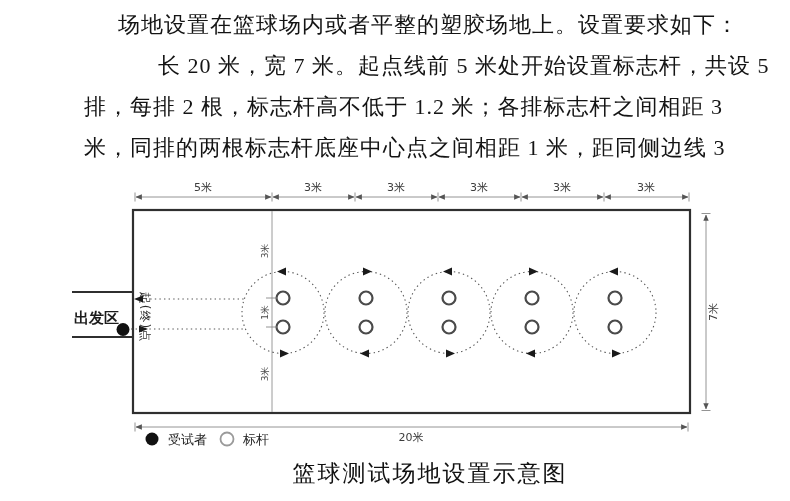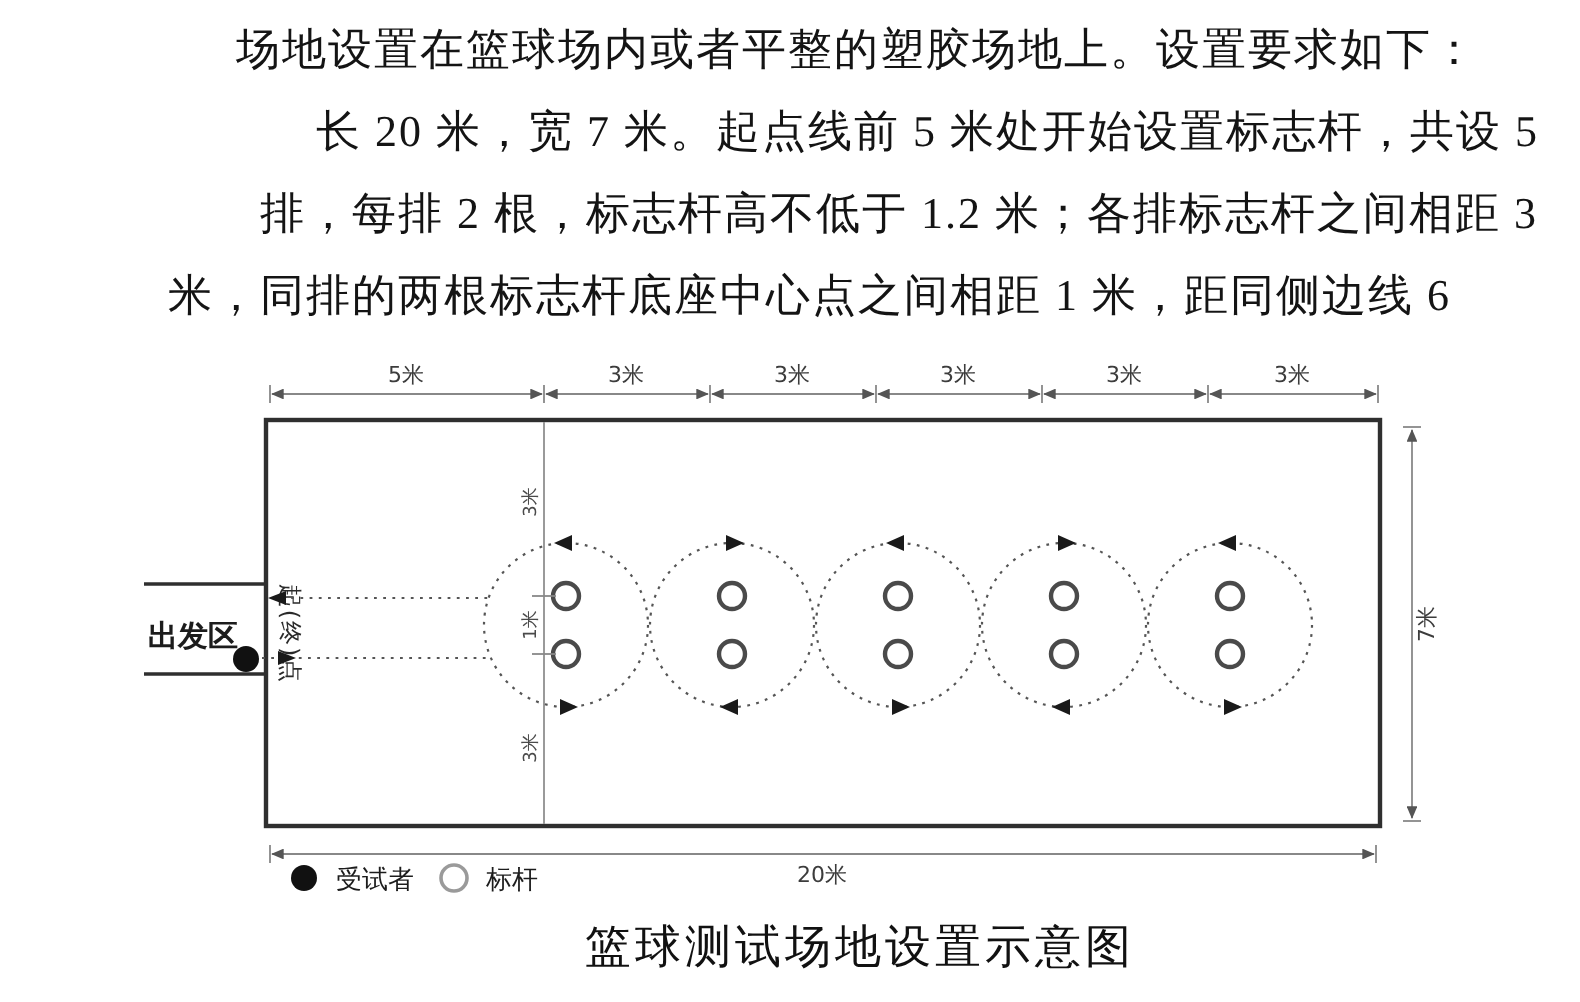--- a/index.html
+++ b/index.html
@@ -1,21 +1,21 @@
 <!DOCTYPE html>
 <html><head>
 <meta charset="utf-8">
 <style>
   html,body{margin:0;padding:0;background:#ffffff;}
   .page{position:relative;width:790px;height:501px;background:#ffffff;overflow:hidden;
         font-family:"Liberation Serif","DejaVu Serif",serif;}
   .para-line{position:absolute;font-size:22px;letter-spacing:1px;color:#141414;white-space:nowrap;}
   .line-1{left:118px;top:10px;}
   .line-2{left:118px;top:51px;margin-left:40px;}
-  .line-3{left:84px;top:92px;margin-left:46px;}
+  .line-3{left:84px;top:92px;}
   .line-4{left:84px;top:133px;}
   .diagram-svg{position:absolute;left:0;top:0;}
   .dim-label{font-family:"DejaVu Sans","Liberation Sans",sans-serif;font-size:11px;fill:#3c3c3c;}
   .dim-label-sm{font-family:"DejaVu Sans","Liberation Sans",sans-serif;font-size:9px;fill:#4a4a4a;}
   .zone-label{font-family:"DejaVu Sans","Liberation Sans",sans-serif;font-size:15px;font-weight:600;fill:#1c1c1c;}
   .startpoint-label{font-family:"DejaVu Sans","Liberation Sans",sans-serif;font-size:12px;fill:#2a2a2a;letter-spacing:1px;}
   .legend-label{font-family:"DejaVu Sans","Liberation Sans",sans-serif;font-size:13px;fill:#1c1c1c;}
   .caption{position:absolute;left:430px;top:458px;transform:translateX(-50%);
            font-size:23px;letter-spacing:2px;color:#111;white-space:nowrap;}
   .dimline{stroke:#888;stroke-width:0.9;fill:none;}
@@ -25,21 +25,21 @@
   .arrowpoly{fill:#1a1a1a;stroke:none;}
 </style>
 </head>
 <body>
 
 <div class="page">
 
   <div class="para-line line-1">场地设置在篮球场内或者平整的塑胶场地上。设置要求如下：</div>
   <div class="para-line line-2">长 20 米，宽 7 米。起点线前 5 米处开始设置标志杆，共设 5</div>
   <div class="para-line line-3">排，每排 2 根，标志杆高不低于 1.2 米；各排标志杆之间相距 3</div>
-  <div class="para-line line-4">米，同排的两根标志杆底座中心点之间相距 1 米，距同侧边线 6</div>
+  <div class="para-line line-4">米，同排的两根标志杆底座中心点之间相距 1 米，距同侧边线 3</div>
 
   <svg class="diagram-svg" width="790" height="501" viewBox="0 0 790 501">
     <defs>
       <marker id="arrow" viewBox="0 0 7 6" markerWidth="7" markerHeight="6" refX="6.5" refY="3" orient="auto-start-reverse">
         <path d="M0,0 L7,3 L0,6 Z" fill="#555"></path>
       </marker>
     </defs>
 
     <g>
       <line class="dimline" x1="136" y1="197" x2="271" y2="197" marker-start="url(#arrow)" marker-end="url(#arrow)"></line>

